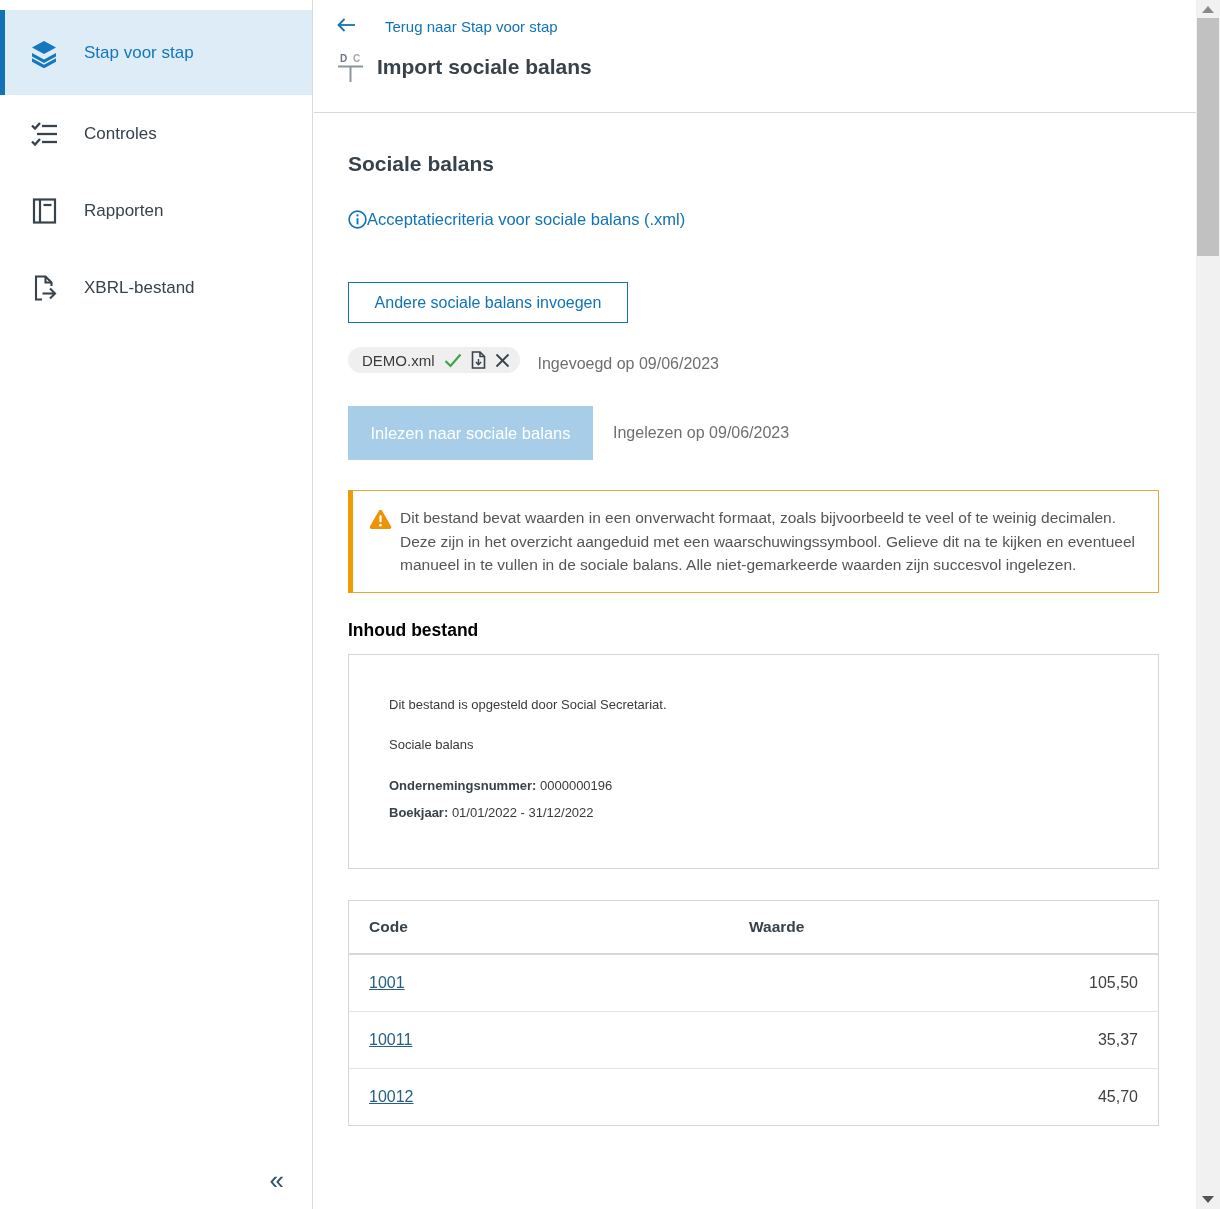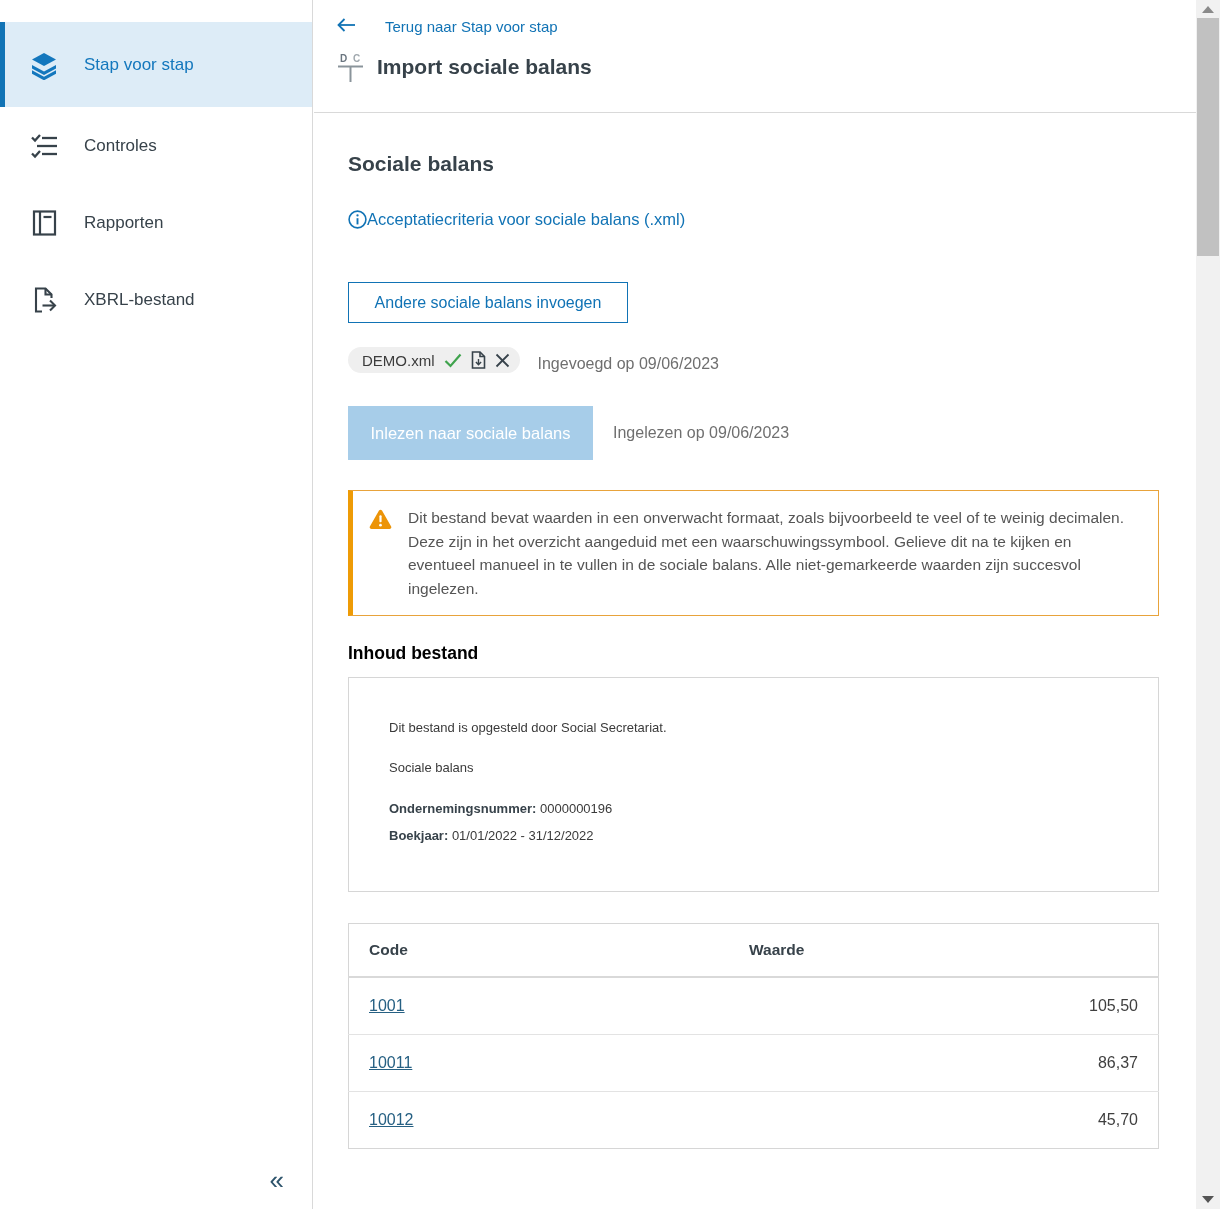--- a/index.html
+++ b/index.html
@@ -8,21 +8,21 @@
     font-family: "Liberation Sans", sans-serif;
     background:#fff; color:#37424a; overflow:hidden; position:relative;
   }
   .app { position:absolute; inset:0; width:1220px; height:1209px; overflow:hidden; }
 
   
   .sidebar {
     position:absolute; left:0; top:0; bottom:0; width:313px;
     background:#fff; border-right:1px solid #d9d9d9;
   }
-  .nav { padding-top:22px; }
+  .nav { padding-top:10px; }
   .nav-item {
     height:77px; display:flex; align-items:center; gap:24px;
     padding-left:28px; cursor:pointer; position:relative;
     font-size:17px; color:#37424a;
   }
   .nav-item.selected {
     height:85px; background:#ddecf7; color:#1377bd;
     box-shadow:inset 5px 0 0 0 #1173b5;
   }
   .nav-item .nicon { width:32px; height:32px; display:flex; align-items:center; justify-content:center; flex:0 0 32px; }
@@ -67,21 +67,21 @@
   .muted { color:#6f6f6f; font-size:16px; }
 
   .read-row { margin-top:33px; display:flex; align-items:center; gap:20px; }
   .btn-filled-disabled {
     width:245px; height:54px; background:#a7cde9; border:none; color:#fff;
     font-size:16.5px; font-family:inherit; cursor:default;
   }
 
   .warning-box {
     margin-top:30px; border:1px solid #e8a33b; border-left:5px solid #ee9b06;
-    padding:15px 18px 15px 16px; display:flex; gap:16px; align-items:flex-start;
+    padding:15px 18px 15px 16px; display:flex; gap:8px; align-items:flex-start;
   }
   .warning-text { font-size:15.5px; line-height:23.5px; color:#555; max-width:740px; }
 
   .h3 { margin-top:26px; font-size:17.5px; font-weight:bold; color:#000000; line-height:22px; }
 
   .file-box {
     margin-top:13px; border:1px solid #d6d6d6; padding:42px 40px 42px 40px;
     font-size:13px; color:#3a3a3a;
   }
   .file-box .fline2 { margin-top:25px; }
@@ -274,21 +274,21 @@
             <th class="val">Waarde</th>
           </tr>
         </thead>
         <tbody>
           <tr>
             <td><a class="code-link">1001</a></td>
             <td class="val">105,50</td>
           </tr>
           <tr>
             <td><a class="code-link">10011</a></td>
-            <td class="val">86,37</td>
+            <td class="val">35,37</td>
           </tr>
           <tr>
             <td><a class="code-link">10012</a></td>
             <td class="val">45,70</td>
           </tr>
         </tbody>
       </table>
 
     </div>
   </div>

